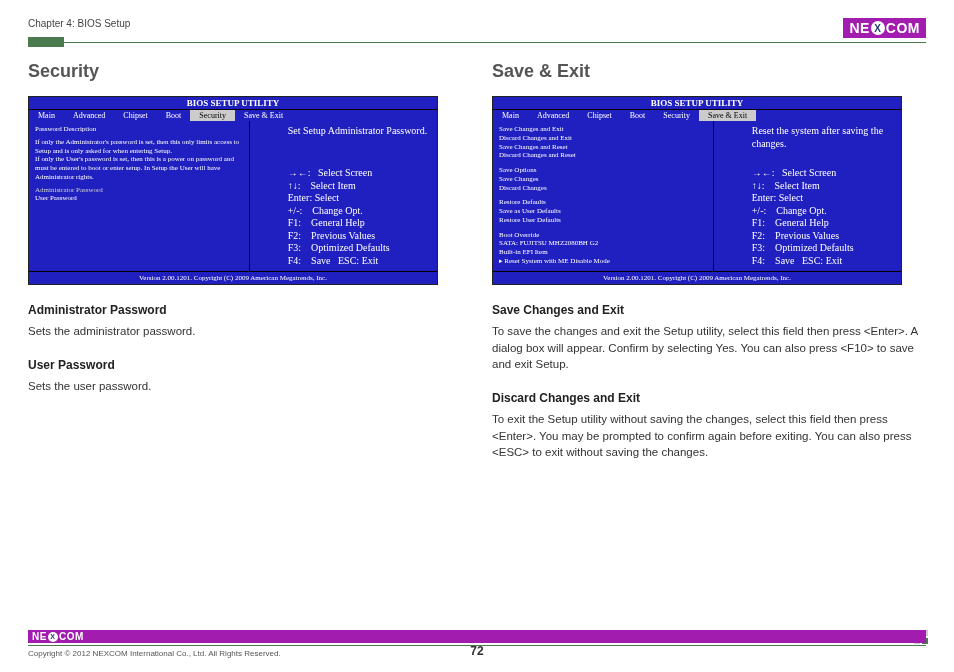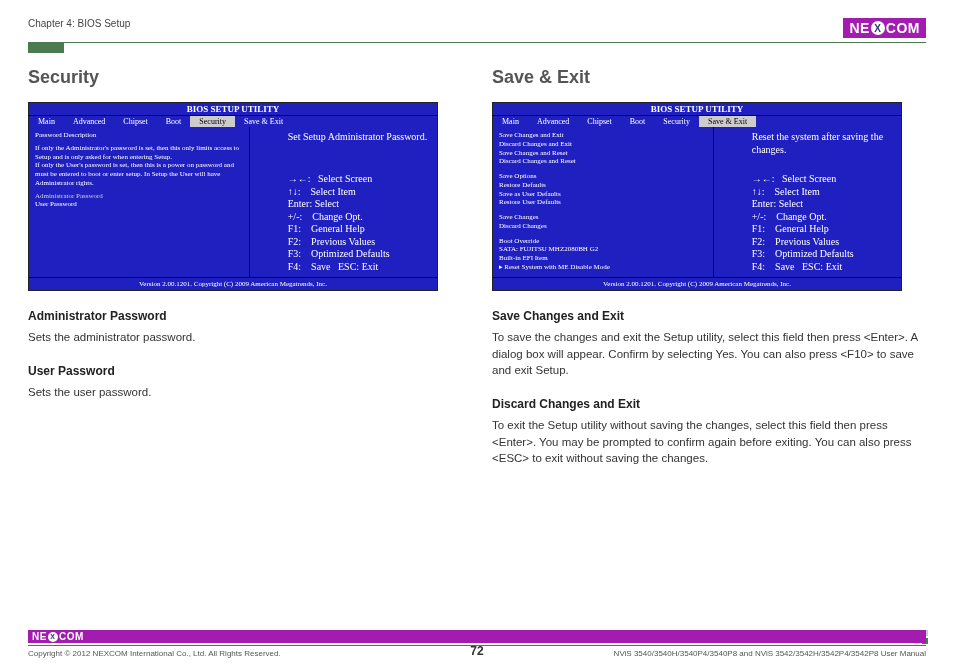--- a/index.html
+++ b/index.html
@@ -1,18 +1,18 @@
 <!DOCTYPE html>
 <html><head>
 <meta charset="utf-8">
 <style>
   * { box-sizing: border-box; margin: 0; padding: 0; }
   body { width: 954px; height: 672px; font-family: Arial, sans-serif; color: #333; background: #fff; position: relative; }
   .page { padding: 18px 28px 0 28px; }
-  .topbar { display: flex; justify-content: space-between; align-items: flex-start; border-bottom: 1.5px solid #4a7a4d; padding-bottom: 4px; margin-bottom: 6px; }
+  .topbar { display: flex; justify-content: space-between; align-items: flex-start; border-bottom: 1.5px solid #4a7a4d; padding-bottom: 4px; }
   .chapter { font-size: 10px; color: #444; }
   .logo { display: flex; align-items: center; }
   .logo-box { background:#a21caf; color:#fff; font-weight:bold; font-size:14px; padding:2px 6px; display:flex; align-items:center; letter-spacing:0.5px; }
   .logo-x { background:#fff; color:#243a6c; width:14px; height:14px; border-radius:50%; display:inline-flex; align-items:center; justify-content:center; font-size:10px; margin:0 1px; font-weight:bold; }
   .tab-stub { width: 36px; height: 10px; background: #4a7a4d; margin-top: -6px; margin-bottom: 8px; }
   .columns { display:flex; gap: 30px; margin-top: 14px; }
   .col { flex:1; min-width:0; }
   .sec-title { font-size: 18px; font-weight: bold; color: #555; margin-bottom: 14px; }
   .bios-box { border:1px solid #222; width: 410px; font-family: 'Times New Roman', serif; }
   .bios-title { background:#2020c0; color:#fff; text-align:center; font-size:9px; font-weight:bold; padding:1px 0; }
@@ -111,25 +111,25 @@
           <span>Security</span>
           <span class="active">Save &amp; Exit</span>
         </div>
         <div class="bios-body">
           <div class="bios-left">
             <div class="group" style="white-space:pre-line">Save Changes and Exit
 Discard Changes and Exit
 Save Changes and Reset
 Discard Changes and Reset</div>
             <div>Save Options</div>
+            <div class="group" style="white-space:pre-line">Save Changes
+Discard Changes</div>
             <div class="group" style="white-space:pre-line">Restore Defaults
 Save as User Defaults
 Restore User Defaults</div>
-            <div class="group" style="white-space:pre-line">Save Changes
-Discard Changes</div>
             <div>Boot Override</div>
             <div>SATA: FUJITSU MHZ2080BH G2</div>
             <div>Built-in EFI Item</div>
             <div>▸  Reset System with ME Disable Mode</div>
           </div>
           <div class="bios-right">
             <div>Reset the system after saving the changes.</div>
             <div class="bios-right-bottom" style="white-space:pre">→←:   Select Screen
 ↑↓:    Select Item
 Enter: Select
@@ -160,16 +160,15 @@
 <div class="footer">
   <div class="foot-logo-wrap foot-logo">
     <div class="logo-box">
       <span>NE</span>
       <span class="logo-x">X</span>
       <span>COM</span>
     </div>
   </div>
   <div class="foot-rule">
     <div>Copyright © 2012 NEXCOM International Co., Ltd. All Rights Reserved.</div>
-    <div class="foot-right">NViS 3540/3540H/3540P4/3540P8 and NViS 3542/3542H/3542P4/3542P8 User Manual</div>
   </div>
 </div>
 <div class="pagenum">72</div>
 
 </body></html>

